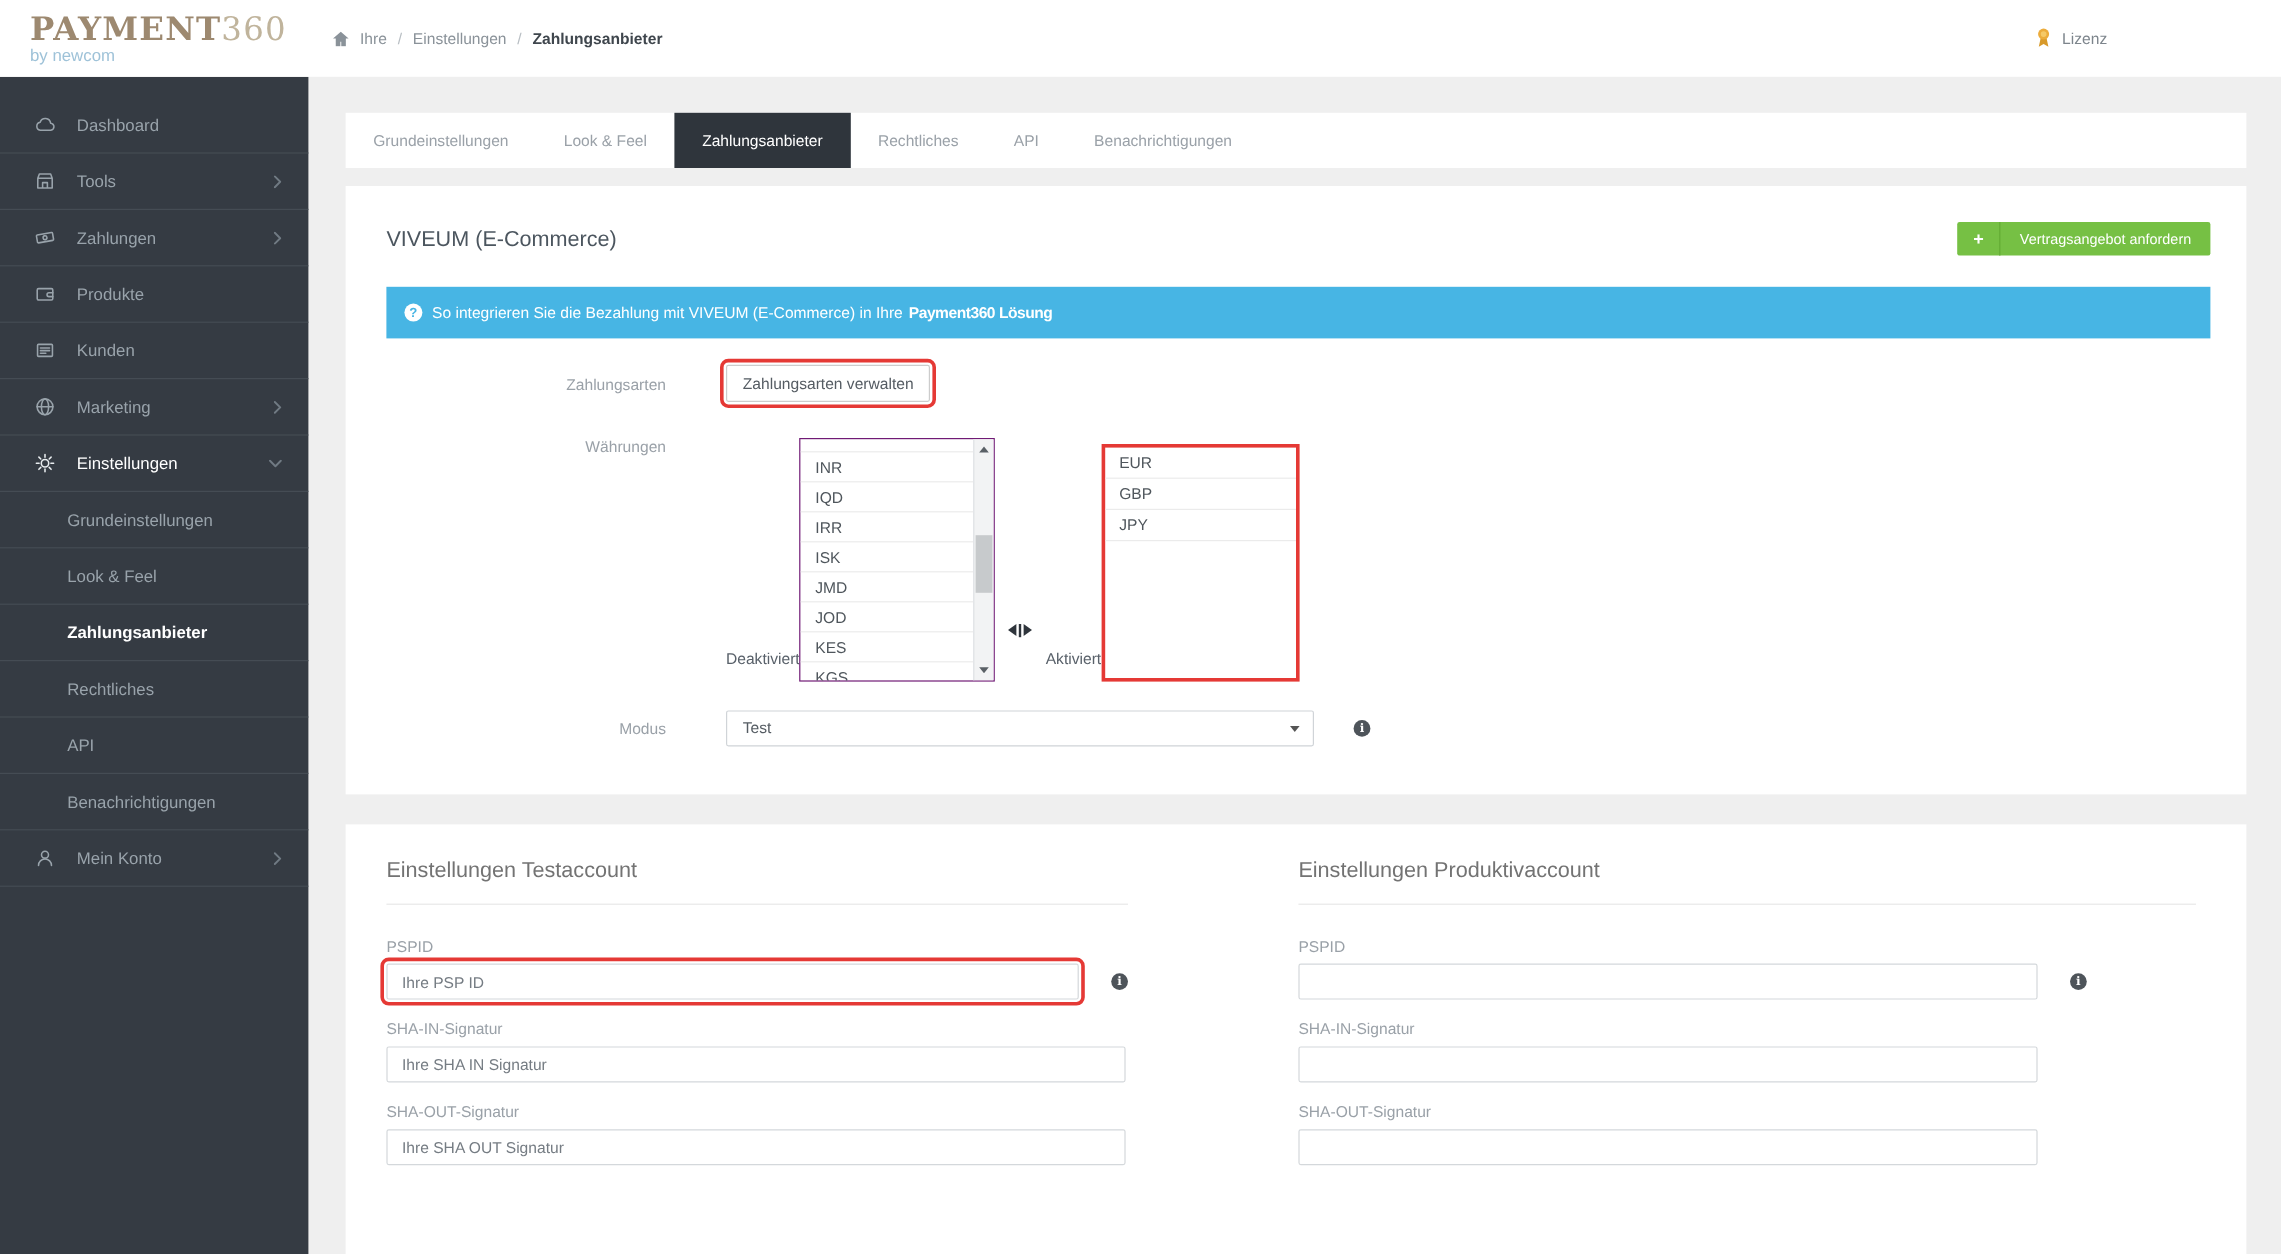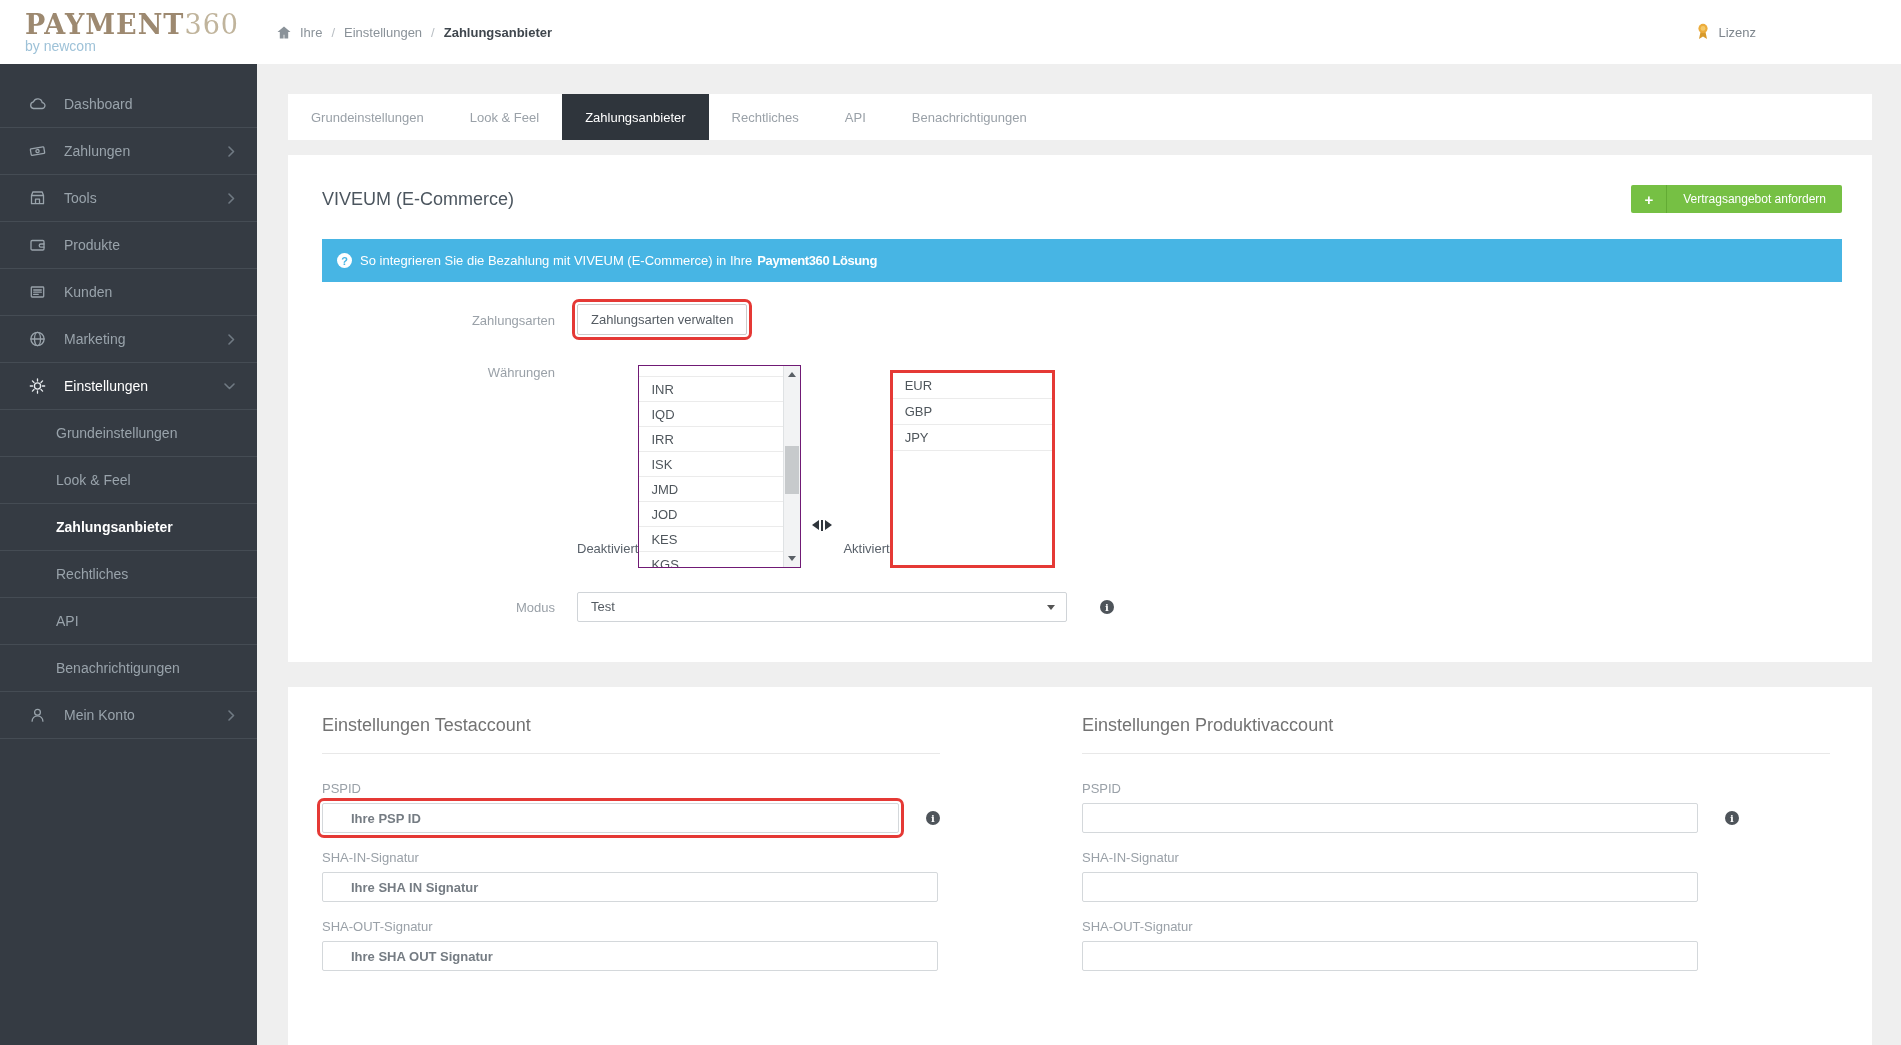--- a/index.html
+++ b/index.html
@@ -44,21 +44,21 @@
   .card-head { display:flex; justify-content:space-between; align-items:center; margin-bottom:26px; }
   .page-title { font-size:18px; font-weight:400; color:#4c565f;text-align:right; }
   .contract-btn { display:flex; align-items:center; height:28px; background:#76c044; color:#fff; font-size:12px; border:none; border-radius:2px; cursor:pointer; font-family:inherit; padding:0; }
   .plus-seg { padding:0 13px; font-size:15px; font-weight:bold; border-right:1px solid #63ab34; height:28px; display:flex; align-items:center; }
   .contract-label { padding:0 16px; }
 
   .banner { background:#47b5e4; color:#ffffff; height:43px; display:flex; align-items:center; padding-left:15px; font-size:13px; margin-bottom:22px; }
   .q-icon { width:15px; height:15px; border-radius:50%; background:#ffffff; color:#47b5e4; font-size:11px; font-weight:bold; display:flex; align-items:center; justify-content:center; margin-right:8px; flex:none; }
   .banner-brand { font-weight:bold; letter-spacing:-0.4px; margin-left:5px; }
 
-  .frow { display:flex; }
+  .frow { display:flex;gap:28px; }
   .flabel { width:233px; flex:none; text-align:right; font-size:13px; color:#9aa1a8; }
   .fctrl { margin-left:22px; }
 
   .row-paytypes { margin-bottom:30px; }
   .row-paytypes .flabel { padding-top:9px; }
   .manage-btn { background:#ffffff; border:1px solid #cccccc; border-radius:2px; padding:7px 13px; font-size:13px; color:#555c63; font-family:inherit; cursor:pointer; outline:3px solid #e53935; outline-offset:2px; }
 
   .row-currencies { margin-bottom:24px; }
   .duallist { display:flex; }
   .dcol { display:flex; flex-direction:row;align-items:flex-end; }
@@ -90,21 +90,21 @@
 
   
   .card2 { padding:28px 34px 30px 34px; min-height:366px; }
   .acct-cols { display:flex; }
   .col-test { width:618px; margin-right:142px; flex:none; }
   .col-prod { width:748px; flex:none; }
   .acct-head { font-size:18px; font-weight:400; color:#737373; padding-bottom:17px; border-bottom:1px solid #e8e8e8; margin-bottom:27px; }
   .field { margin-bottom:17px; }
   .flab { font-size:13px; color:#9aa1a8; margin-bottom:7px; }
   .input-row { display:flex; align-items:center; }
-  .tin { width:616px; height:30px; border:1px solid #d4d8db; border-radius:2px; padding-left:28px; font-size:13px; color:#555c63; font-family:inherit; background:#fff;font-weight:bold; }
+  .tin { width:616px; height:30px; border:1px solid #d4d8db; border-radius:2px; padding-left:12px; font-size:13px; color:#555c63; font-family:inherit; background:#fff; }
   .tin::placeholder { color:#757c83; opacity:1; }
   .tin.red-hl { outline:3px solid #e53935; outline-offset:2px; }
   .input-row .info-icon { margin-left:27px; }
 </style>
 </head>
 <body>
 
 <div class="header">
   <div class="logo-block">
     <div class="logo-title">
@@ -136,36 +136,36 @@
 
   <div class="nav-item">
     <svg class="nico lin" viewBox="0 0 18 18">
         <path d="M5 13.5h8.4a2.9 2.9 0 0 0 .3-5.8A4.5 4.5 0 0 0 5 6.8a3.4 3.4 0 0 0 0 6.7z"></path>
       </svg>
     <span>Dashboard</span>
   </div>
 
   <div class="nav-item">
     <svg class="nico lin" viewBox="0 0 18 18">
+        <path d="M3 6.5L4.3 3h9.4L15 6.5M3 6.5v8.2h12V6.5M3 6.5h12M7 14.7v-4.5h4v4.5"></path>
+      </svg>
+    <span>Tools</span>
+    <svg class="chev" width="7" height="11" viewBox="0 0 7 11">
+        <path d="M1 1l4.5 4.5L1 10"></path>
+      </svg>
+  </div>
+
+  <div class="nav-item">
+    <svg class="nico lin" viewBox="0 0 18 18">
         <g transform="rotate(-10 9 9)">
           <rect x="2.2" y="5.8" width="13.6" height="6.6" rx="0.8"></rect>
           <circle cx="9" cy="9.1" r="1.6"></circle>
         </g>
       </svg>
     <span>Zahlungen</span>
-    <svg class="chev" width="7" height="11" viewBox="0 0 7 11">
-        <path d="M1 1l4.5 4.5L1 10"></path>
-      </svg>
-  </div>
-
-  <div class="nav-item">
-    <svg class="nico lin" viewBox="0 0 18 18">
-        <path d="M3 6.5L4.3 3h9.4L15 6.5M3 6.5v8.2h12V6.5M3 6.5h12M7 14.7v-4.5h4v4.5"></path>
-      </svg>
-    <span>Tools</span>
     <svg class="chev" width="7" height="11" viewBox="0 0 7 11">
         <path d="M1 1l4.5 4.5L1 10"></path>
       </svg>
   </div>
 
   <div class="nav-item">
     <svg class="nico lin" viewBox="0 0 18 18">
         <rect x="2.5" y="4.5" width="13" height="9.5" rx="1.2"></rect>
         <path d="M15.5 8h-3.2a1.6 1.6 0 0 0 0 3.2h3.2"></path>
       </svg>

